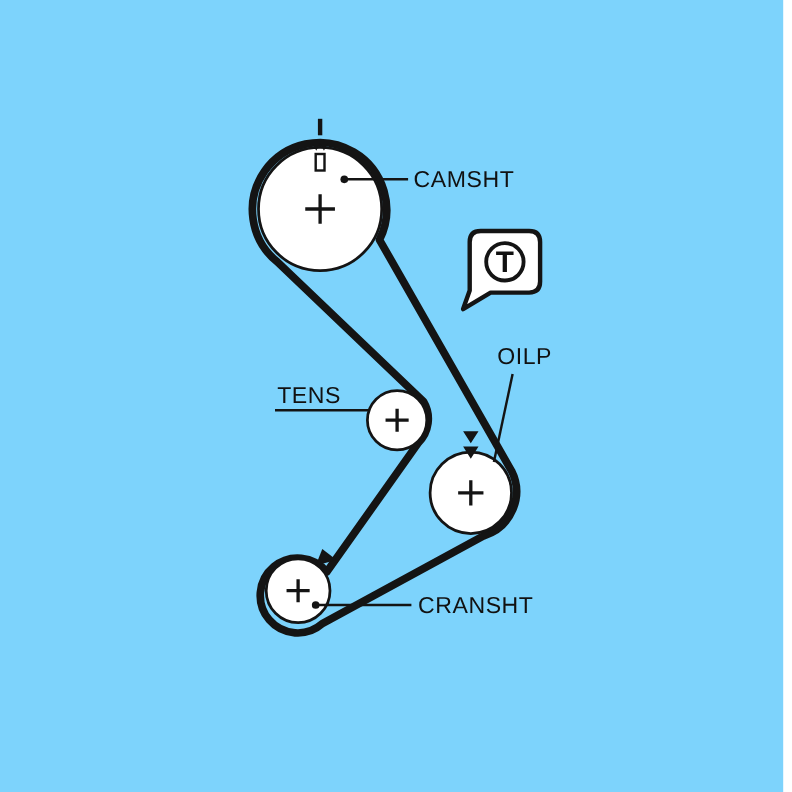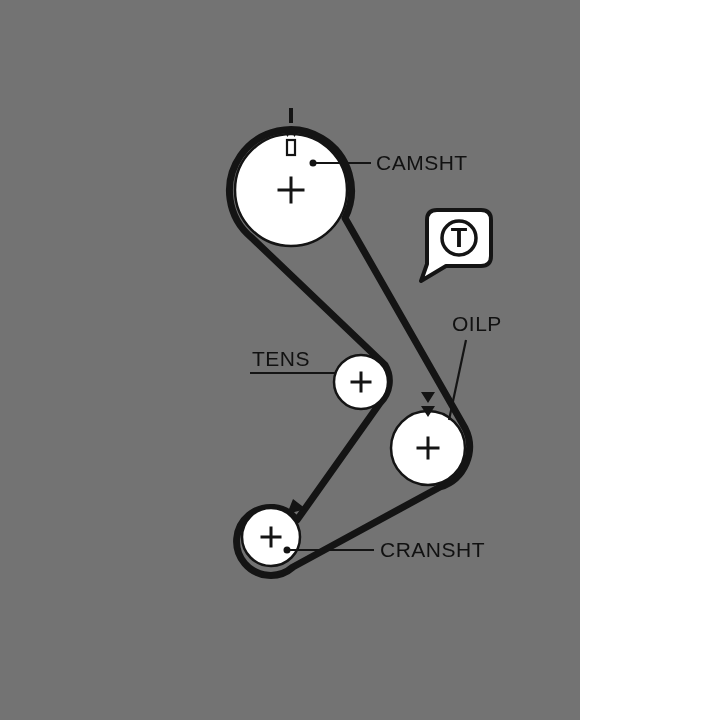--- a/index.html
+++ b/index.html
@@ -2,23 +2,23 @@
 <html><head>
 <meta charset="utf-8">
 <style>
   html, body {
     margin: 0;
     padding: 0;
     background: #ffffff;
   }
   .stage {
     position: relative;
-    width: 580px;
+    width: 712px;
     height: 720px;
-    background: #737373;
+    background: #7dd3fc;
     overflow: hidden;
   }
   svg { display: block; }
 
   .belt {
     fill: none;
     stroke: #141414;
     stroke-width: 7;
     stroke-linejoin: round;
     stroke-linecap: round;

